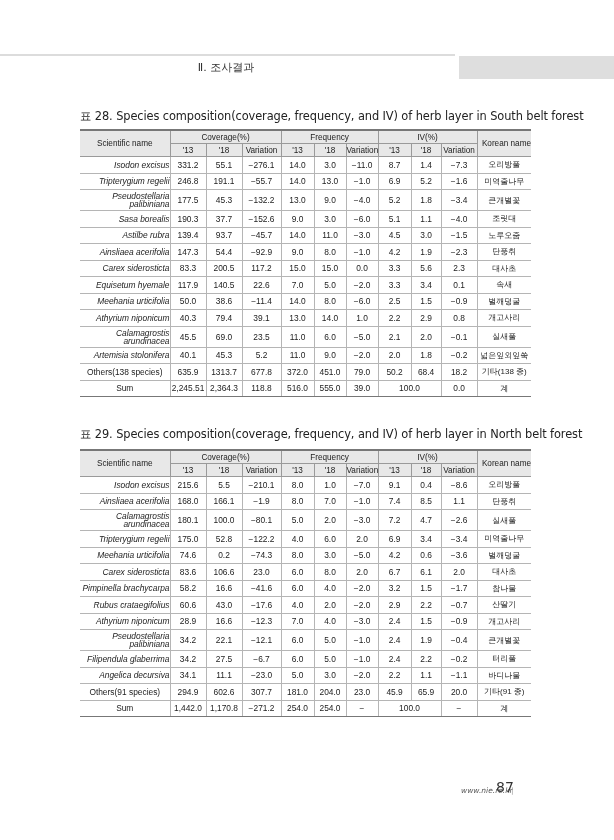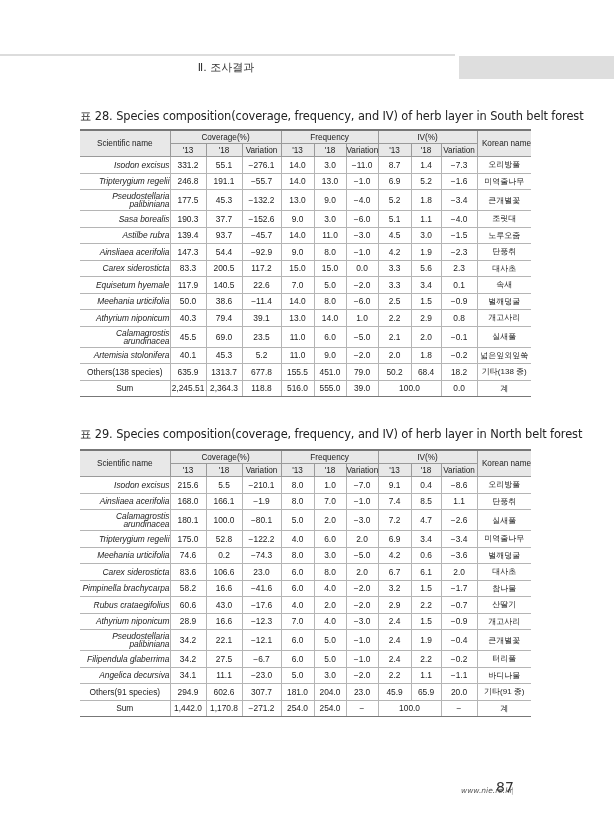--- a/index.html
+++ b/index.html
@@ -229,21 +229,21 @@
         <td>2.0</td>
         <td>1.8</td>
         <td>−0.2</td>
         <td class="kor">넓은잎외잎쑥</td>
       </tr>
       <tr>
         <td class="sci plain">Others(138 species)</td>
         <td>635.9</td>
         <td>1313.7</td>
         <td>677.8</td>
-        <td>155.5</td>
+        <td>372.0</td>
         <td>451.0</td>
         <td>79.0</td>
         <td>50.2</td>
         <td>68.4</td>
         <td>18.2</td>
         <td class="kor">기타(138 종)</td>
       </tr>
       <tr>
         <td class="sci plain">Sum</td>
         <td>2,245.51</td>

